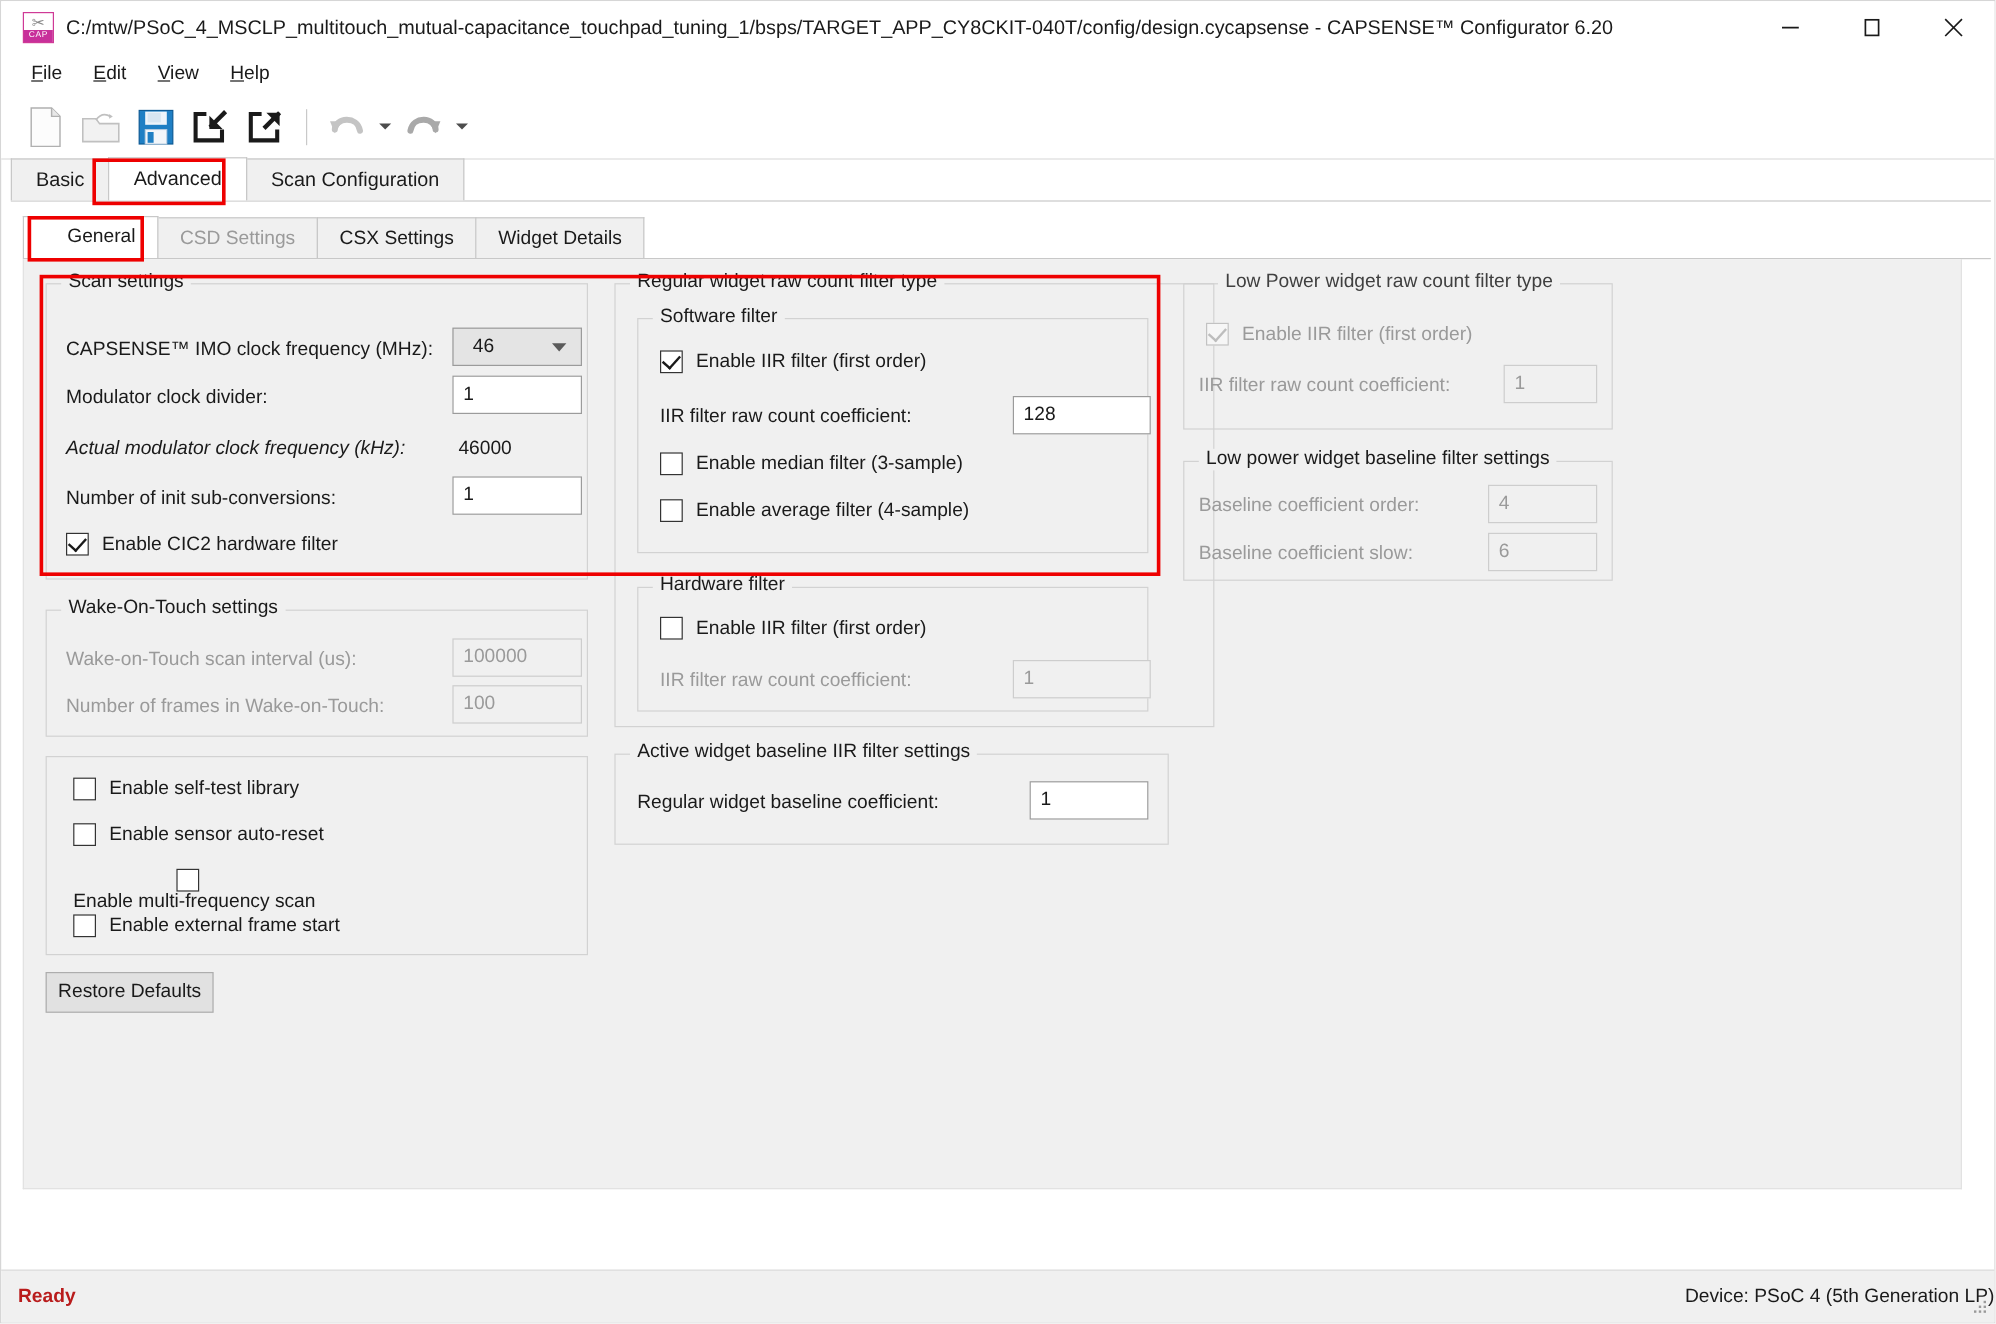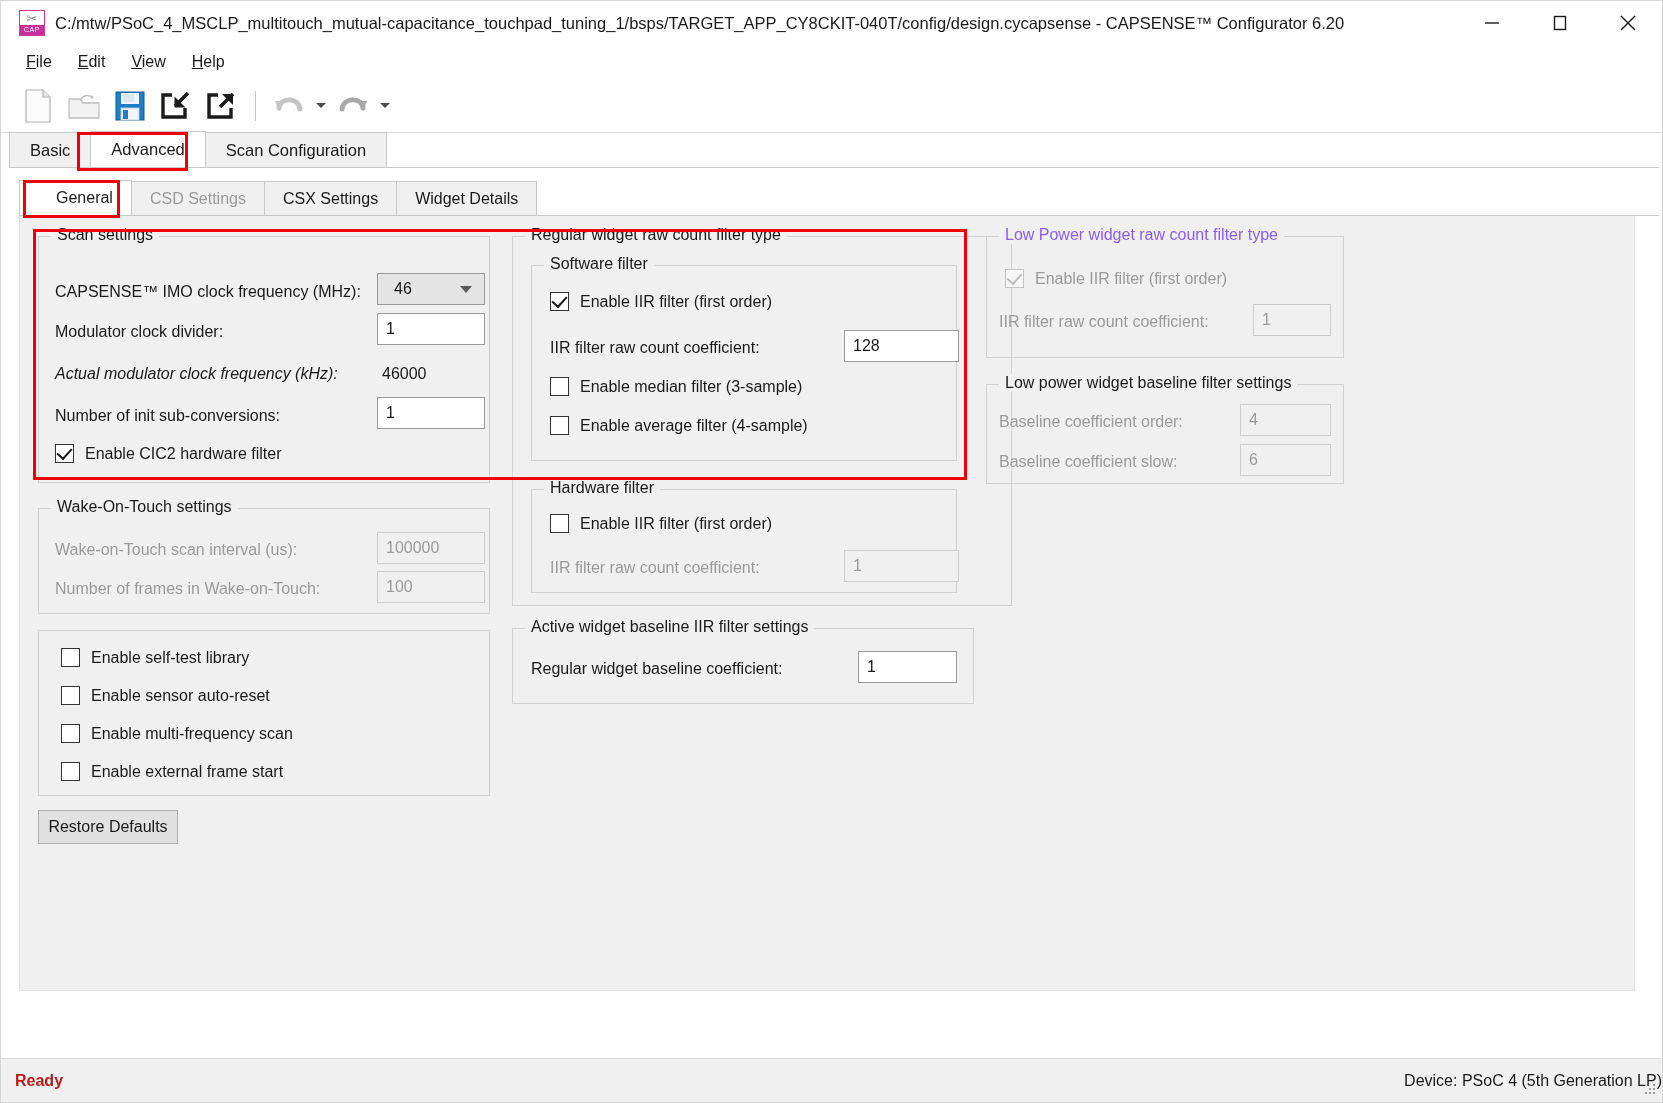--- a/index.html
+++ b/index.html
@@ -119,21 +119,21 @@
   }
 
   
   .gb {
     position: absolute; border: 1px solid #d2d2d2; background: transparent;
   }
   .gb > .gb-title {
     position: absolute; top: -11px; left: 12px; padding: 0 6px;
     background: #f0f0f0; font-size: 16px; color: #1a1a1a; white-space: nowrap;
   }
-  .gb-title.disabled { color: #8b5cf6; }
+  .gb-title.disabled { color: #404040; margin-left: 16px; }
 
   
   .lbl {
     position: absolute; font-size: 16px; color: #1a1a1a; white-space: nowrap;
   }
   .lbl.disabled { color: #9a9a9a; }
   .val {
     position: absolute; font-size: 16px; color: #1a1a1a; white-space: nowrap;
   }
 
@@ -344,21 +344,21 @@
 
     <div class="gb" style="left:18px; top:414px; width:452px; height:166px;">
       <div class="cbrow" style="left:22px; top:17px;">
         <span class="cb"></span>
         <span class="cb-lbl">Enable self-test library</span>
       </div>
       <div class="cbrow" style="left:22px; top:55px;">
         <span class="cb"></span>
         <span class="cb-lbl">Enable sensor auto-reset</span>
       </div>
-      <div class="cbrow" style="left:22px; top:93px;">
+      <div class="cbrow" style="left:22px; top:93px;flex-direction:column;">
         <span class="cb"></span>
         <span class="cb-lbl">Enable multi-frequency scan</span>
       </div>
       <div class="cbrow" style="left:22px; top:131px;">
         <span class="cb"></span>
         <span class="cb-lbl">Enable external frame start</span>
       </div>
     </div>
 
     <div class="btn" style="left:18px; top:594px; width:140px;">Restore Defaults</div>

